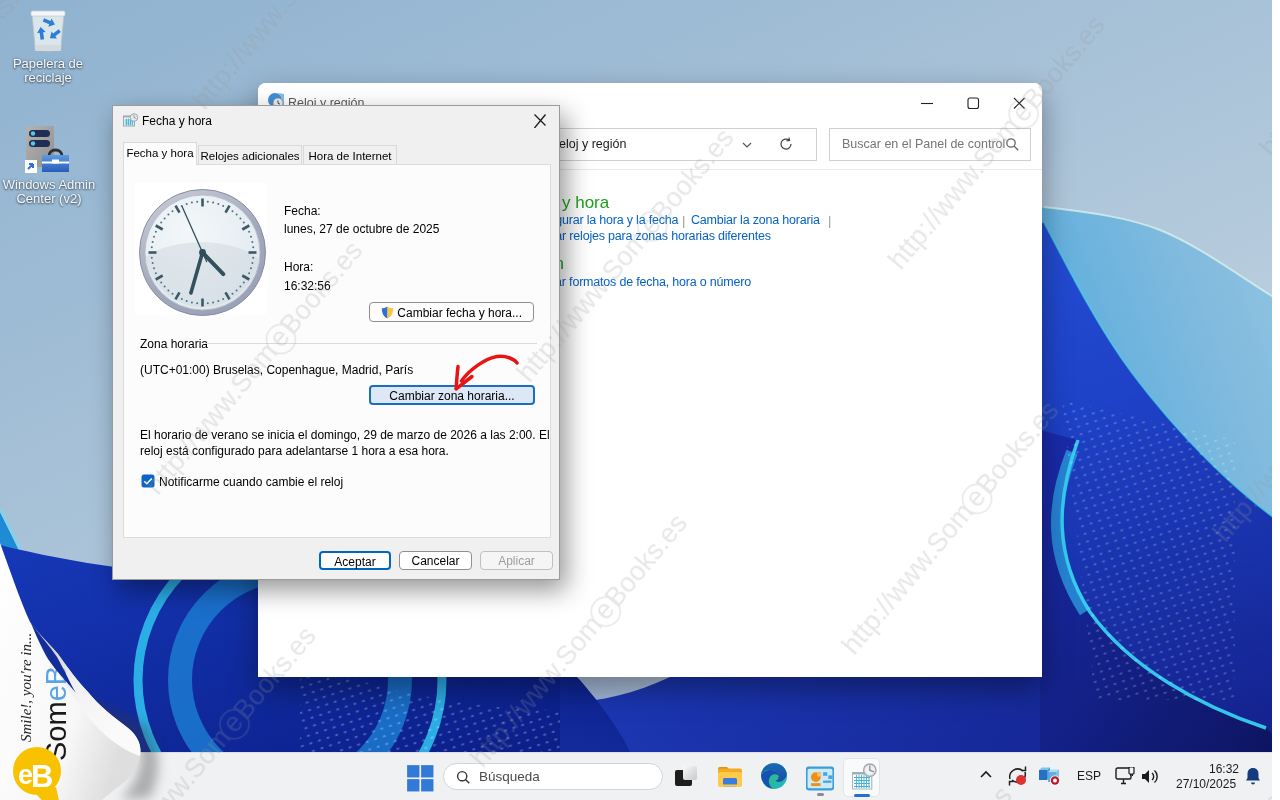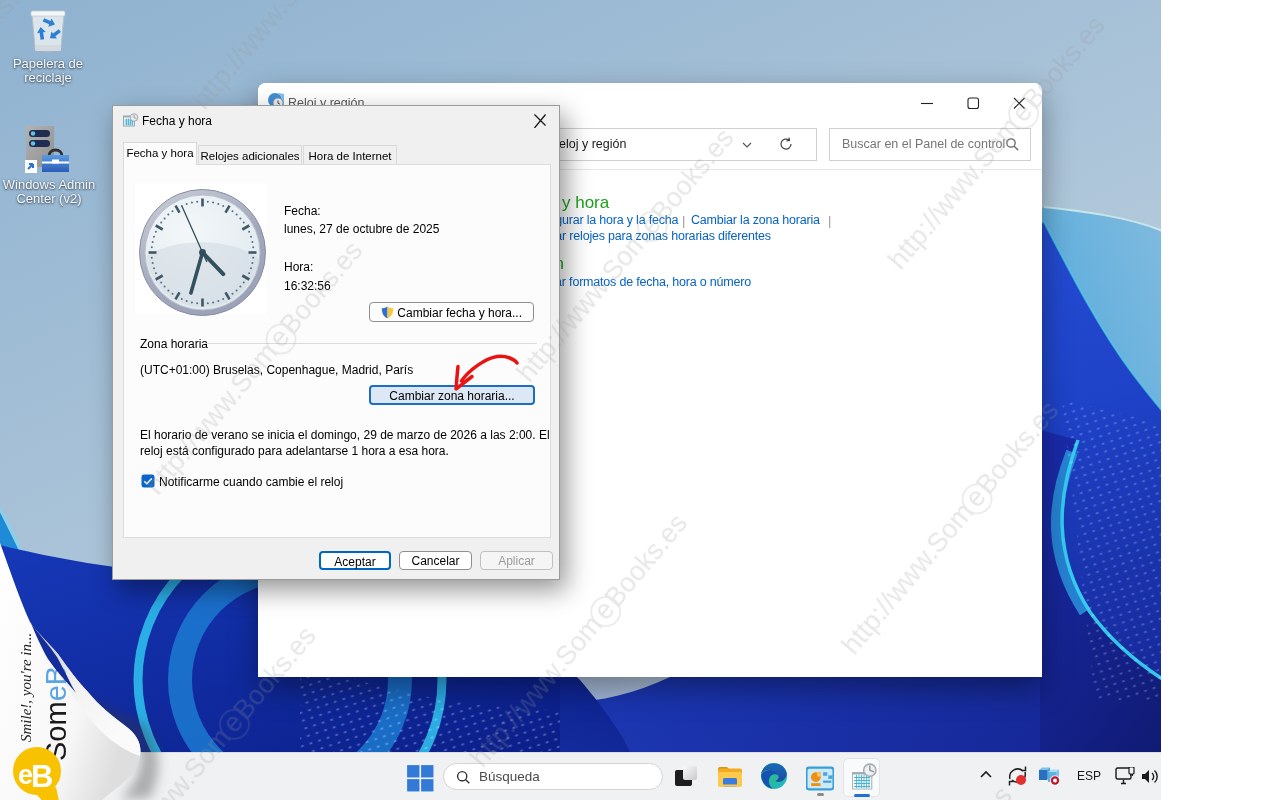--- a/index.html
+++ b/index.html
@@ -1,15 +1,15 @@
 <!DOCTYPE html>
 <html><head><meta charset="utf-8">
 <style>
   html,body{margin:0;padding:0;}
-  #root{position:relative;width:1161px;height:800px;overflow:hidden;
+  #root{position:relative;width:1272px;height:800px;overflow:hidden;
     font-family:"Liberation Sans",sans-serif;background:#9db9d2;}
   .abs{position:absolute;}
   
   .dlabel{position:absolute;color:#f4f8fb;font-size:13px;line-height:14px;text-align:center;
     text-shadow:0 1px 2px rgba(0,0,0,.55),0 0 3px rgba(0,0,0,.35);}
   
   #cpl{position:absolute;left:258px;top:83px;width:784px;height:594px;background:#fff;
     border-radius:8px 8px 0 0;box-shadow:0 12px 30px rgba(0,0,0,.38);font-size:12px;}
   #cpl .tbar{position:absolute;left:0;top:0;right:0;height:40px;background:#fff;border-radius:8px 8px 0 0;}
   #cpl .tname{position:absolute;left:30px;top:13px;color:#5b5b5b;font-size:12.5px;}

